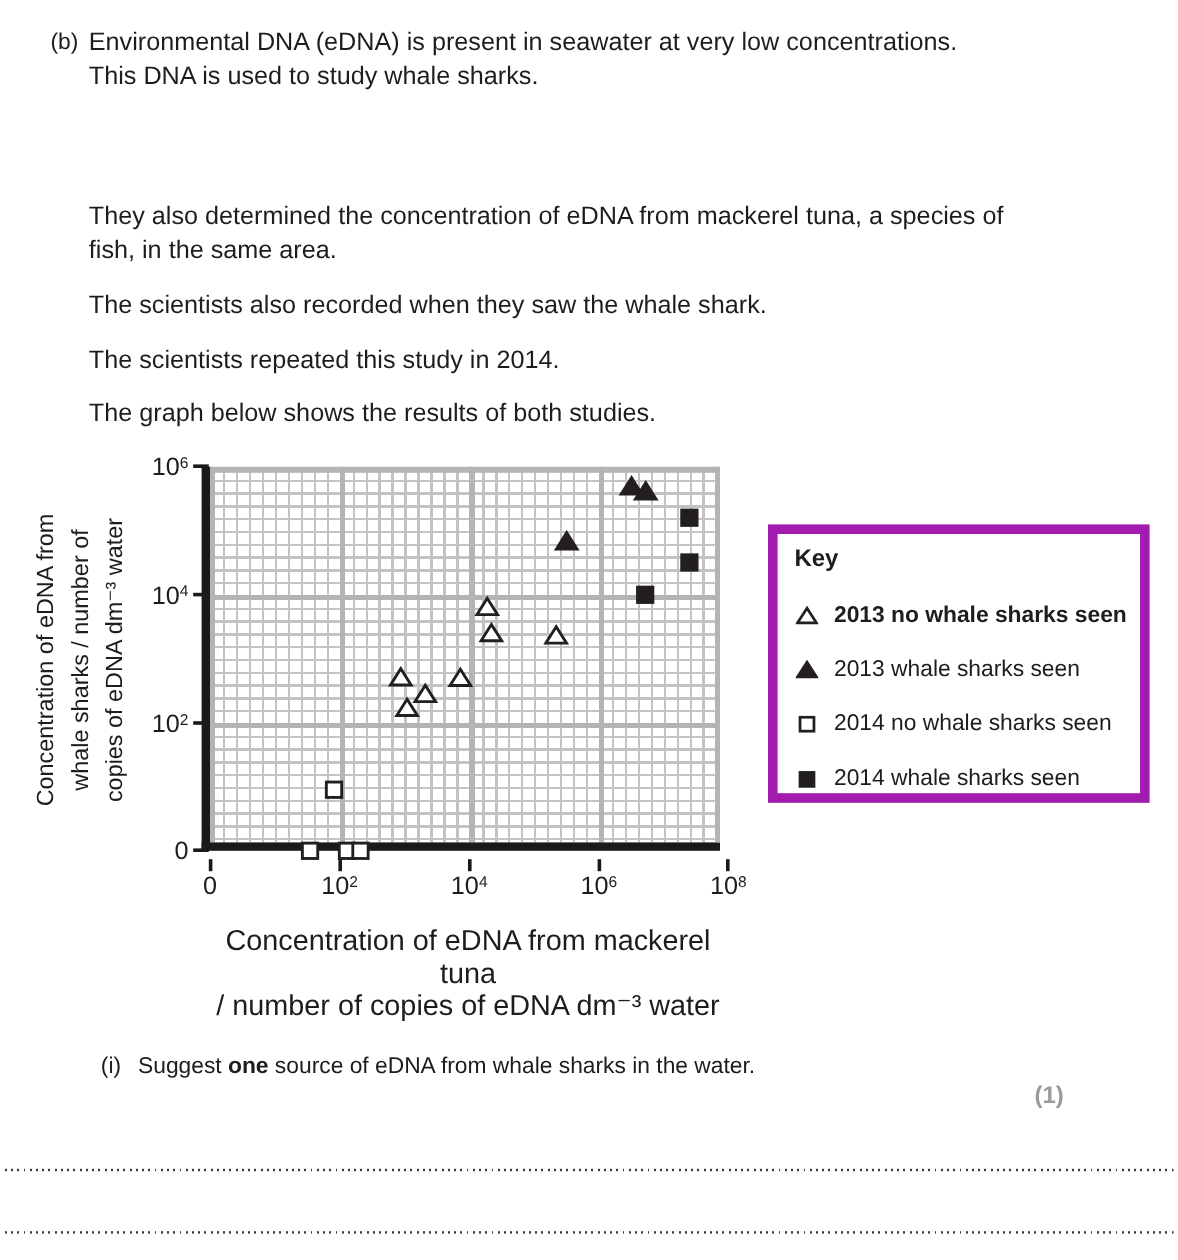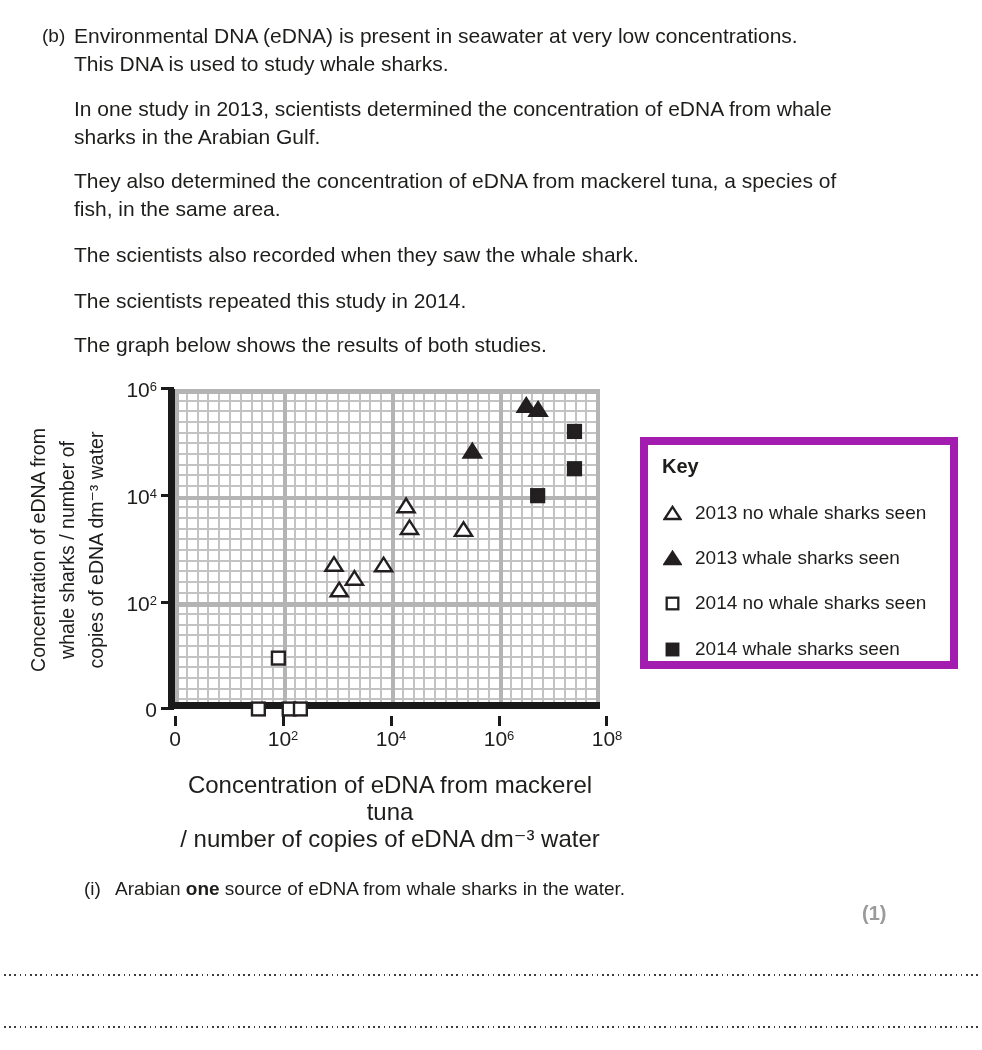--- a/index.html
+++ b/index.html
@@ -43,42 +43,40 @@
     position:absolute; left:162px; top:771px; width:456px; text-align:center;
     font-size:24px; line-height:27px; white-space:pre-line;
   }
 
   
   .key { position:absolute; left:640px; top:437px; width:318px; height:232px;
          border:8px solid #a21caf; background:#fff; }
   .key-title { position:absolute; left:14px; top:10px; font-size:20px; font-weight:bold; }
   .key-item  { position:absolute; left:15px; height:26px; display:flex; align-items:center;
                gap:13px; font-size:19px; }
-  .ki1 { top:55px; } .ki2 { top:100px; } .ki3 { top:145px; } .ki4 { top:191px; }
+  .ki1 { top:55px;font-weight:bold; } .ki2 { top:100px; } .ki3 { top:145px; } .ki4 { top:191px; }
   .key-icon { display:flex; align-items:center; justify-content:center; width:19px; }
 
   
   .subq-label { position:absolute; left:84px;  top:878px; font-size:19px; }
   .subq-text  { position:absolute; left:115px; top:878px; font-size:19px; width:760px; }
   .subq-text b { font-weight:bold; }
   .marks { position:absolute; left:862px; top:902px; font-size:20px; font-weight:bold; color:#9b9b9b; }
   .dotline { position:absolute; left:4px; right:4px; height:2px;
              background:repeating-linear-gradient(90deg,#3c3c3c 0 1.6px,transparent 1.6px 5.2px); }
   .dl1 { top:974px; } .dl2 { top:1026px; }
 </style>
 </head>
 <body>
 
 <div class="page">
 
   <span class="part-label">(b)</span>
   <p class="para p1">Environmental DNA (eDNA) is present in seawater at very low concentrations.
 This DNA is used to study whale sharks.</p>
-  <p class="para p2">In one study in 2013, scientists determined the concentration of eDNA from whale
-sharks in the Arabian Gulf.</p>
   <p class="para p4">The scientists also recorded when they saw the whale shark.</p>
   <p class="para p3">They also determined the concentration of eDNA from mackerel tuna, a species of
 fish, in the same area.</p>
   <p class="para p5">The scientists repeated this study in 2014.</p>
   <p class="para p6">The graph below shows the results of both studies.</p>
 
   <div class="ylab" style="top:378px;"><span>10</span><sup>6</sup></div>
   <div class="ylab" style="top:485px;"><span>10</span><sup>4</sup></div>
   <div class="ylab" style="top:592px;"><span>10</span><sup>2</sup></div>
   <div class="ylab" style="top:698px;"><span>0</span><sup></sup></div>
@@ -161,19 +159,19 @@
       <span class="key-icon">
         <svg width="15" height="15" viewBox="0 0 15 15">
             <rect x="1.7" y="1.7" width="11.6" height="11.6" fill="#231f20" stroke="#231f20" stroke-width="2.3"></rect>
           </svg>
       </span>
       <span>2014 whale sharks seen</span>
     </div>
   </div>
 
   <span class="subq-label">(i)</span>
-  <span class="subq-text"><span>Arabian </span><b>one</b><span> source of eDNA from whale sharks in the water.</span></span>
+  <span class="subq-text"><span>Suggest </span><b>one</b><span> source of eDNA from whale sharks in the water.</span></span>
   <span class="marks">(1)</span>
 
   <div class="dotline dl1"></div>
   <div class="dotline dl2"></div>
 
 </div>
 
 </body></html>

